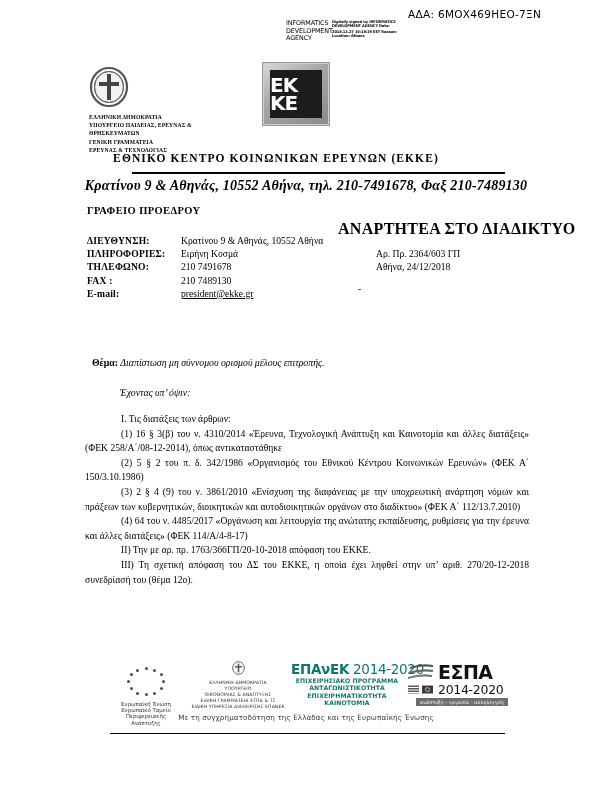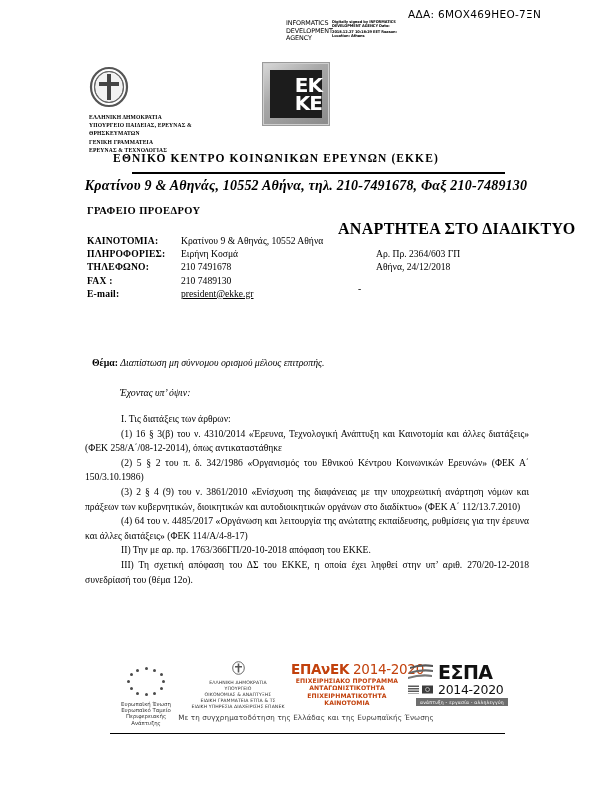--- a/index.html
+++ b/index.html
@@ -100,21 +100,21 @@
     display: flex;
     align-items: center;
     justify-content: center;
   }
   .ekke-inner {
     width: 52px;
     height: 48px;
     background: #1c1c1c;
     display: flex;
     flex-direction: column;
-    align-items: flex-end;
+    align-items: flex-start;
     justify-content: center;
     line-height: 0.92;
   }
   .ekke-inner span {
     font-family: "DejaVu Sans", "Liberation Sans", sans-serif;
     font-weight: bold;
     font-size: 20px;
     color: #ffffff;
     letter-spacing: -1px;
   }
@@ -316,21 +316,21 @@
     letter-spacing: 0.1px;
     white-space: pre-line;
   }
   .epanek {
     position: absolute;
     left: 291px;
     top: 4px;
     width: 112px;
     text-align: center;
     font-family: "DejaVu Sans", "Liberation Sans", sans-serif;
-    color: #c2410c;
+    color: #0f766e;
   }
   .epanek-top {
     font-size: 13.5px;
     font-weight: bold;
     letter-spacing: -0.3px;
     line-height: 15px;
     white-space: nowrap;
   }
   .epanek-top .yrs { font-weight: normal; }
   .epanek-sub {
@@ -458,21 +458,21 @@
   <div class="org-title">ΕΘΝΙΚΟ ΚΕΝΤΡΟ ΚΟΙΝΩΝΙΚΩΝ ΕΡΕΥΝΩΝ (ΕΚΚΕ)</div>
   <div class="hr-main"></div>
   <div class="org-address">Κρατίνου 9 &amp; Αθηνάς, 10552 Αθήνα,   τηλ. 210-7491678, Φαξ 210-7489130</div>
 
   <div class="office-title">ΓΡΑΦΕΙΟ ΠΡΟΕΔΡΟΥ</div>
   <div class="anartitea">ΑΝΑΡΤΗΤΕΑ ΣΤΟ ΔΙΑΔΙΚΤΥΟ</div>
 
   <table class="contact-table">
     <tbody>
       <tr>
-        <td class="c-label">ΚΑΙΝΟΤΟΜΙΑ:</td>
+        <td class="c-label">ΔΙΕΥΘΥΝΣΗ:</td>
         <td class="c-val">Κρατίνου 9 &amp; Αθηνάς, 10552 Αθήνα</td>
         <td class="c-right"></td>
       </tr>
       <tr>
         <td class="c-label">ΠΛΗΡΟΦΟΡΙΕΣ:</td>
         <td class="c-val">Ειρήνη  Κοσμά</td>
         <td class="c-right">Αρ. Πρ. 2364/603 ΓΠ</td>
       </tr>
       <tr>
         <td class="c-label">ΤΗΛΕΦΩΝΟ:</td>

